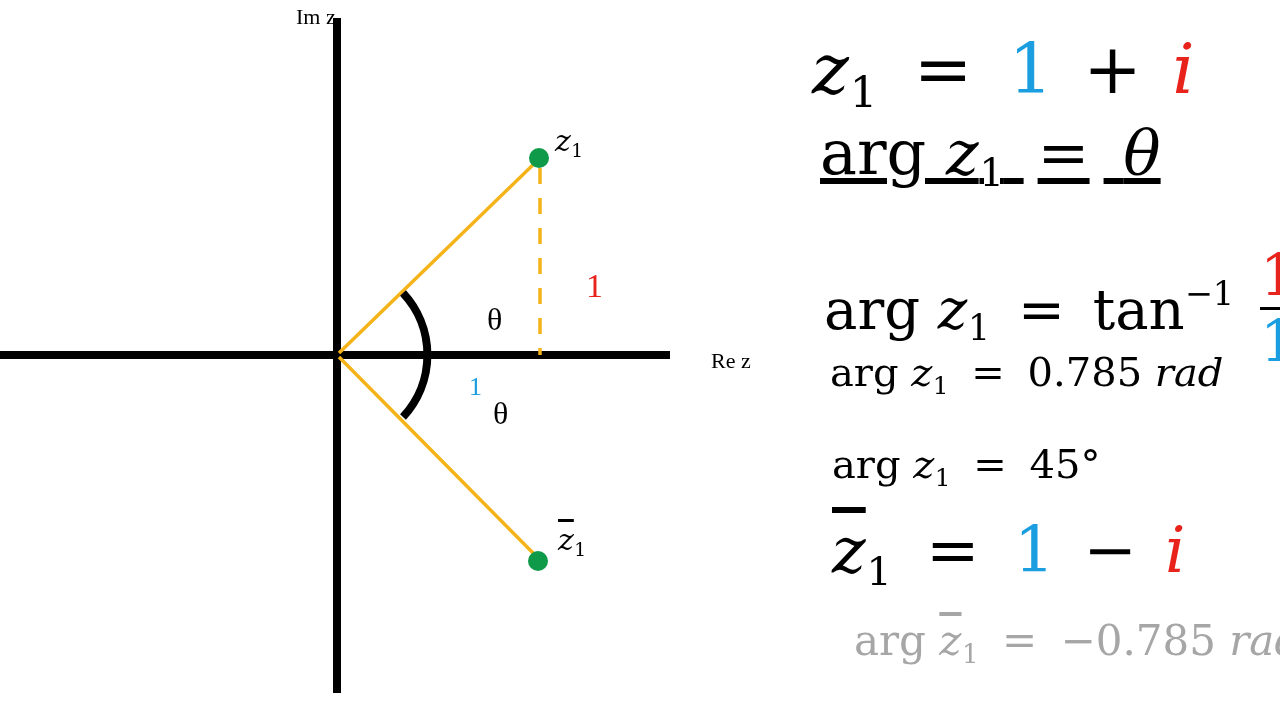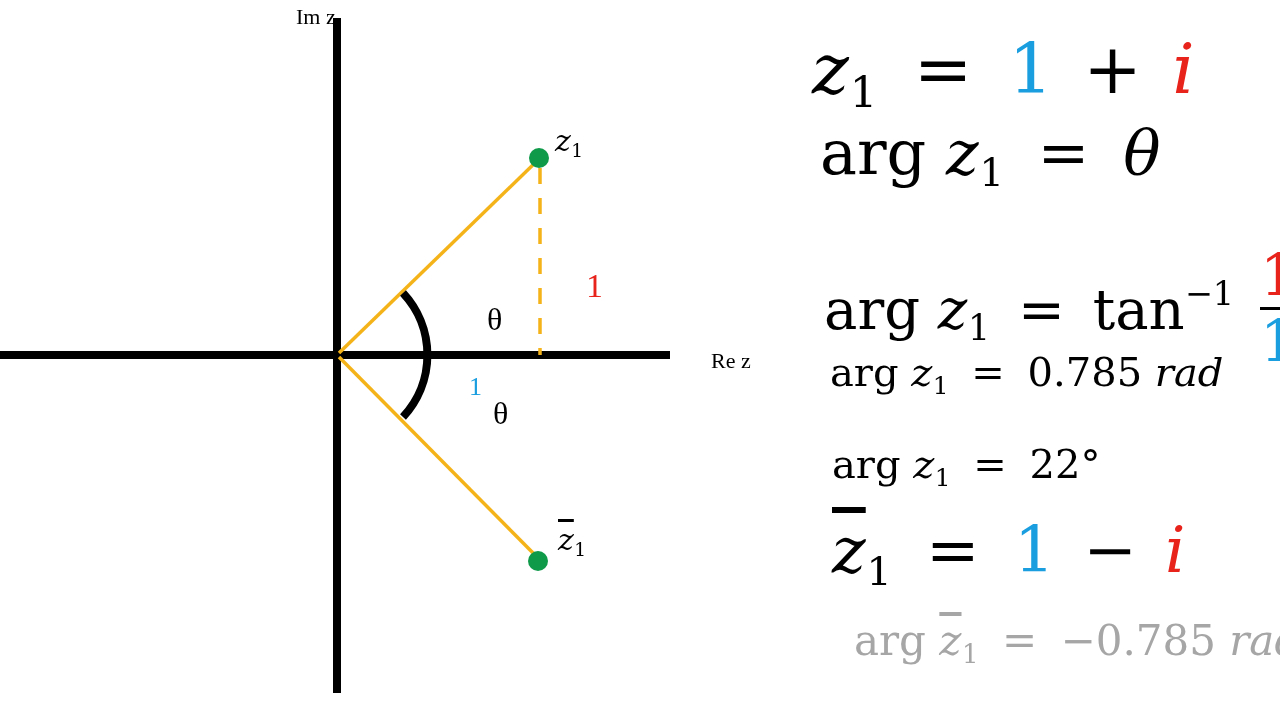--- a/index.html
+++ b/index.html
@@ -5,21 +5,21 @@
   html, body { margin: 0; padding: 0; background: #ffffff; }
   body { width: 1280px; height: 720px; position: relative; overflow: hidden; }
   .diagram { position: absolute; left: 0; top: 0; width: 1280px; height: 720px; }
   .lbl { position: absolute; font-family: Liberation Serif, serif; color: #000; white-space: nowrap; margin-left: 33px; }
   .math { position: absolute; font-family: "DejaVu Serif", serif; color: #000; white-space: nowrap; line-height: 1; }
   .it { font-style: italic; }
   .sub { font-size: 0.62em; position: relative; top: 0.32em; margin-left: 0.02em; }
   .sup { font-size: 0.6em; position: relative; top: -0.7em; }
   .bar { text-decoration: overline; }
   .eq1 { left: 812px; top: 18px; font-size: 70px; margin-top: 16px; }
-  .eq2 { left: 820px; top: 122px; font-size: 62px; }
+  .eq2 { left: 820px; top: 122px; font-size: 62px; text-decoration: underline; }
   .eq3 { left: 824px; top: 252px; font-size: 56px; }
   .eq4 { left: 830px; top: 352px; font-size: 40px; text-align: right; }
   .eq5 { left: 832px; top: 444px; font-size: 40px; }
   .eq6 { left: 832px; top: 518px; font-size: 64px; }
   .eq7 { left: 854px; top: 620px; font-size: 42px; color: #a6a6a6; }
   .frac { display: inline-block; vertical-align: middle; text-align: center; margin-left: 8px; position: relative; top: -6px; }
   .frac span { display: block; line-height: 1.0; font-size: 1.05em; }
   .frac .line { border-top: 3px solid #000; margin: 2px 0; height: 0; width: 30px; }
 </style>
 </head>
@@ -82,21 +82,21 @@
 
 <div class="math eq4">
   <span>arg </span><span class="it">z</span><span class="sub">1</span>
   <span style="margin:0 10px;">=</span>
   <span>0.785 </span><span class="it">rad</span>
 </div>
 
 <div class="math eq5">
   <span>arg </span><span class="it">z</span><span class="sub">1</span>
   <span style="margin:0 10px;">=</span>
-  <span>22°</span>
+  <span>45°</span>
 </div>
 
 <div class="math eq6">
   <span class="it bar">z</span><span class="sub">1</span>
   <span style="margin:0 14px;">=</span>
   <span style="color:#1a9ee0;">1</span>
   <span style="margin:0 8px;">−</span>
   <span class="it" style="color:#e8231c;">i</span>
 </div>
 

